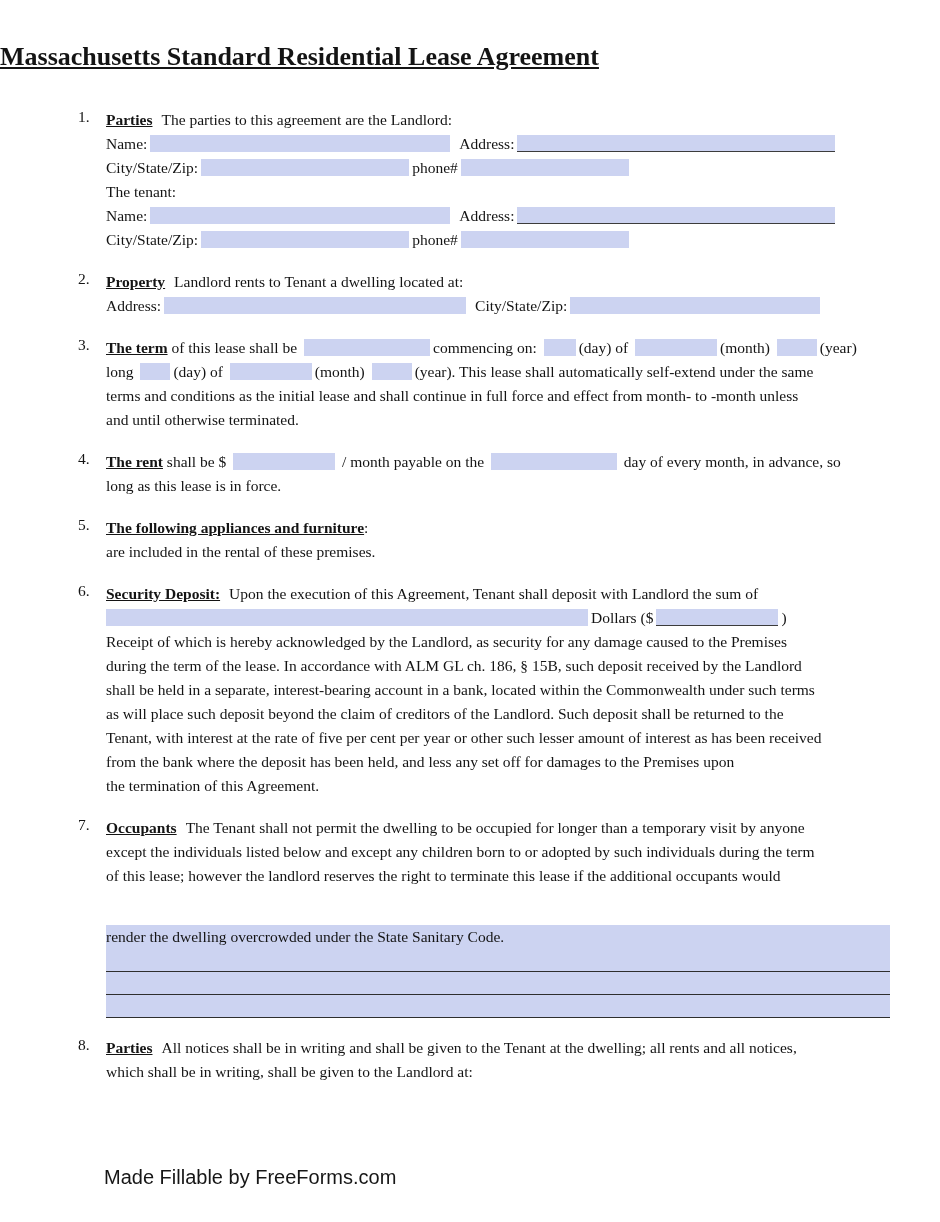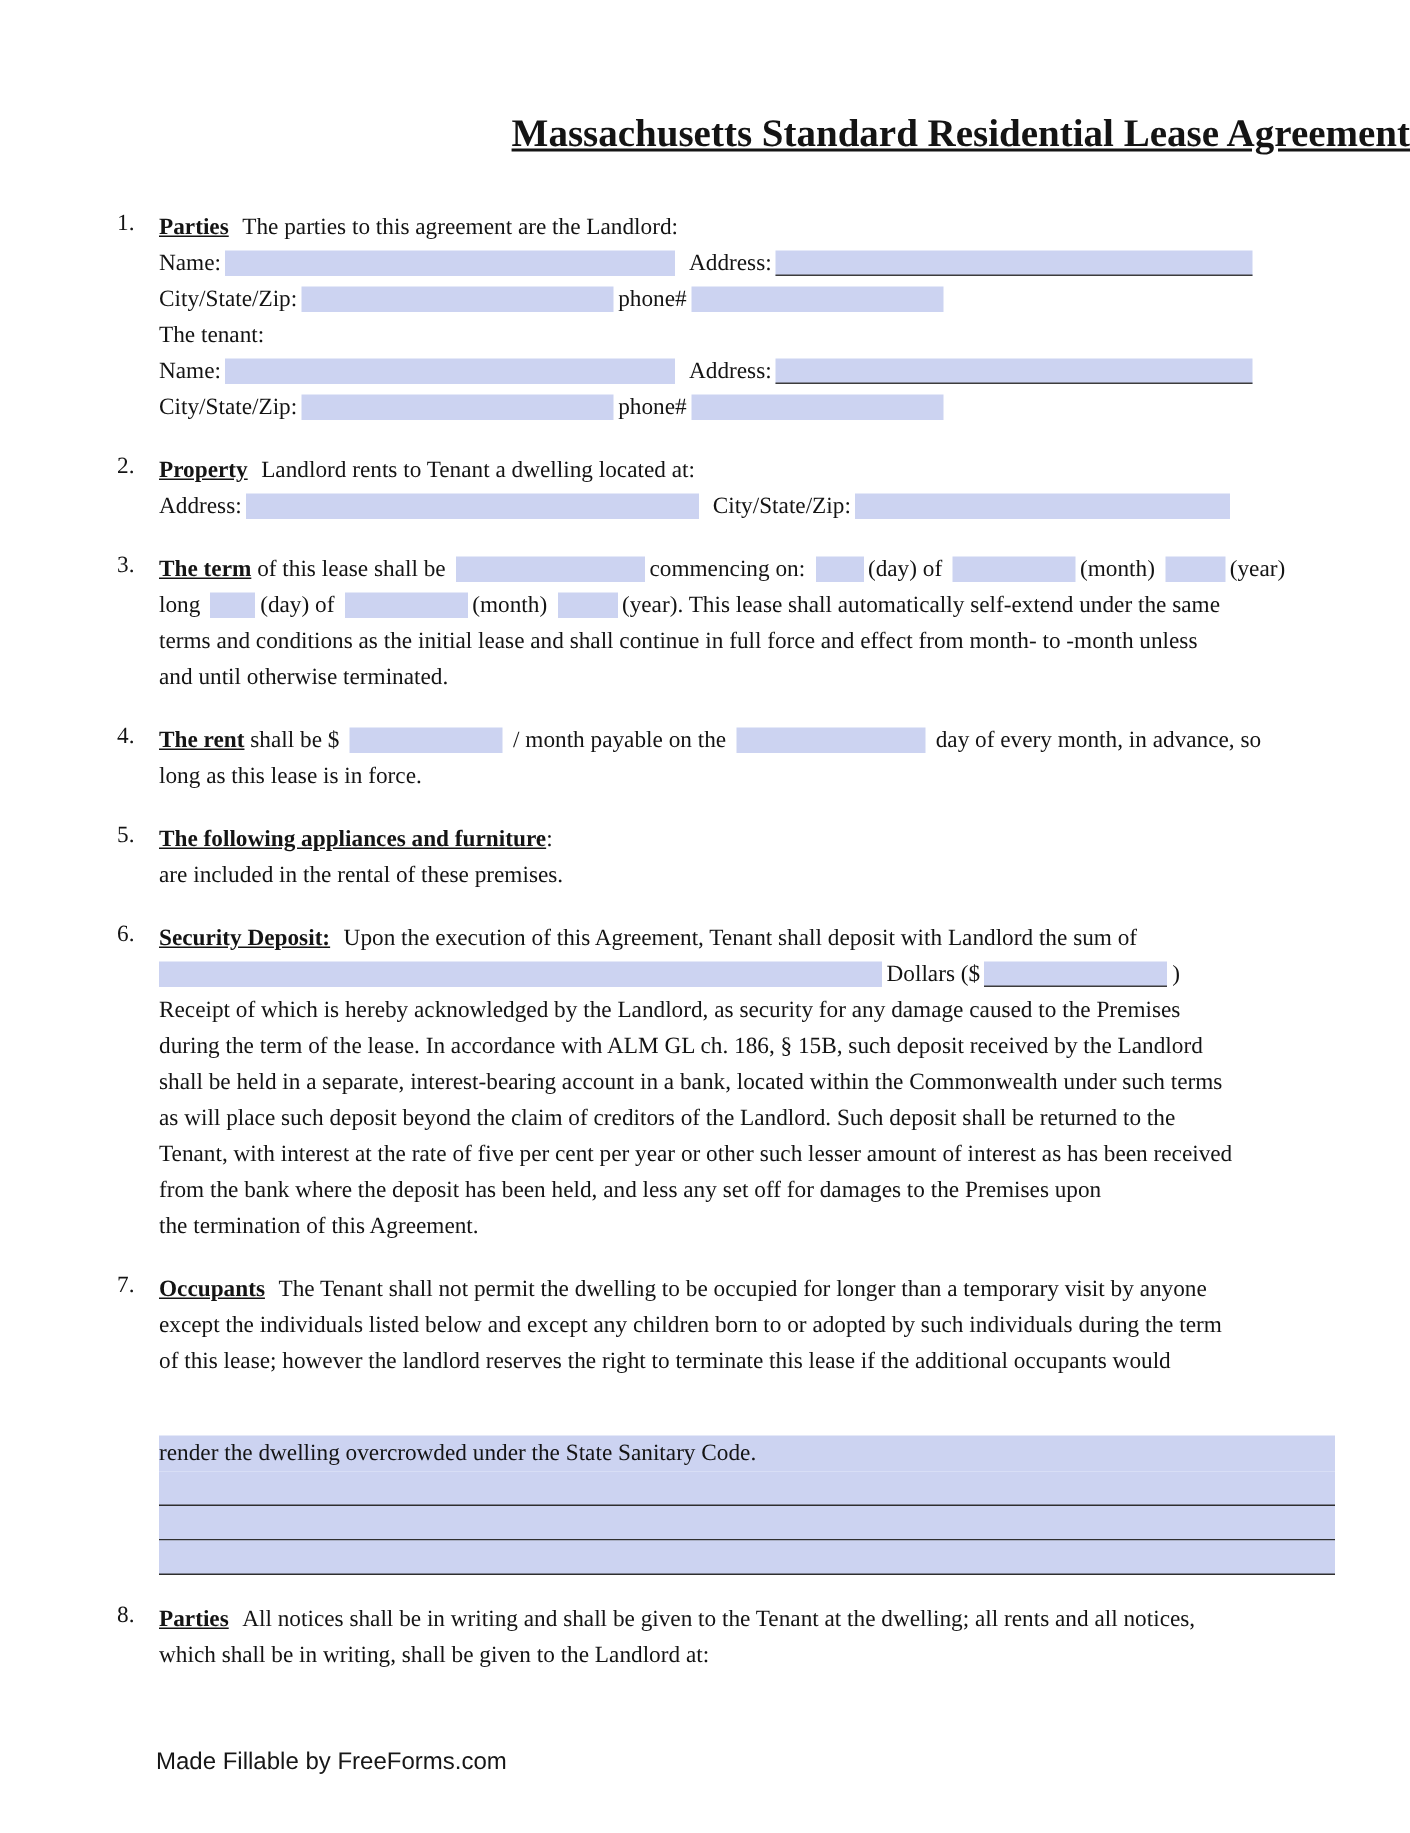--- a/index.html
+++ b/index.html
@@ -7,22 +7,22 @@
   body {
     width: 940px; height: 1222px;
     background: #ffffff;
     font-family: "Liberation Serif", serif;
     font-size: 15.5px;
     color: #141414;
     position: relative;
     overflow: hidden;
   }
   .title {
-    margin: 0; padding-top: 74px;
-    text-align: right;
+    margin: 0; padding-top: 42px;
+    text-align: left;
     font-size: 26px; font-weight: bold;
   }
   .title span { text-decoration: underline; }
   .content { margin: 36px 50px 0 78px; }
   .section { display: flex; margin-bottom: 18px; }
   .num { width: 28px; flex: none; }
   .sec-body { flex: 1; min-width: 0; }
   .line { line-height: 24px; white-space: nowrap; }
   .hd { font-weight: bold; text-decoration: underline; margin-top: 37px; }
   .hd.gap { margin-right: 9px; }
@@ -37,21 +37,21 @@
   .f.ul { border-bottom: 1px solid #3c3c3c; }
   .hl { background: var(--field-color, #ccd3f1); margin-top: 37px; }
   .occ-row {
     height: 23px;
     background: var(--field-color, #ccd3f1);
     border-bottom: 1.5px solid #2e2e2e;
   }
   .footer {
     position: absolute; left: 104px; top: 1166px;
     font-family: "Liberation Sans", sans-serif;
-    font-size: 16px; color: #161616;
+    font-size: 20px; color: #161616;
   }
 </style>
 </head>
 <body>
 
 <h1 class="title"><span>Massachusetts Standard Residential Lease Agreement</span></h1>
 
 <div class="content">
 
   <div class="section">

